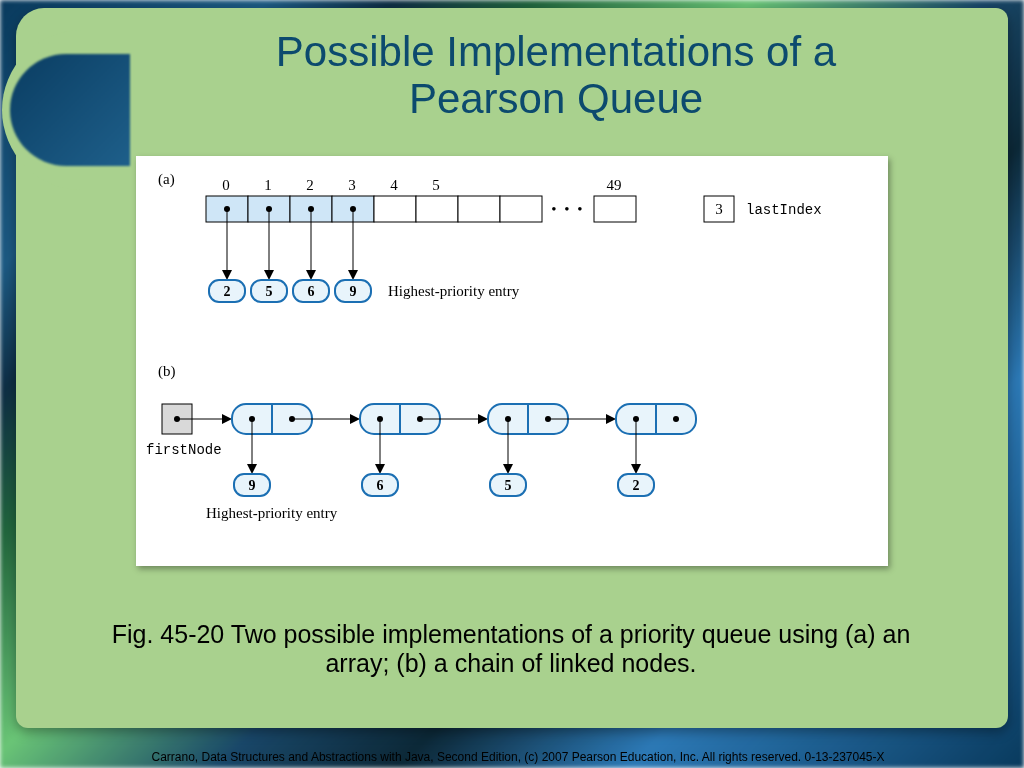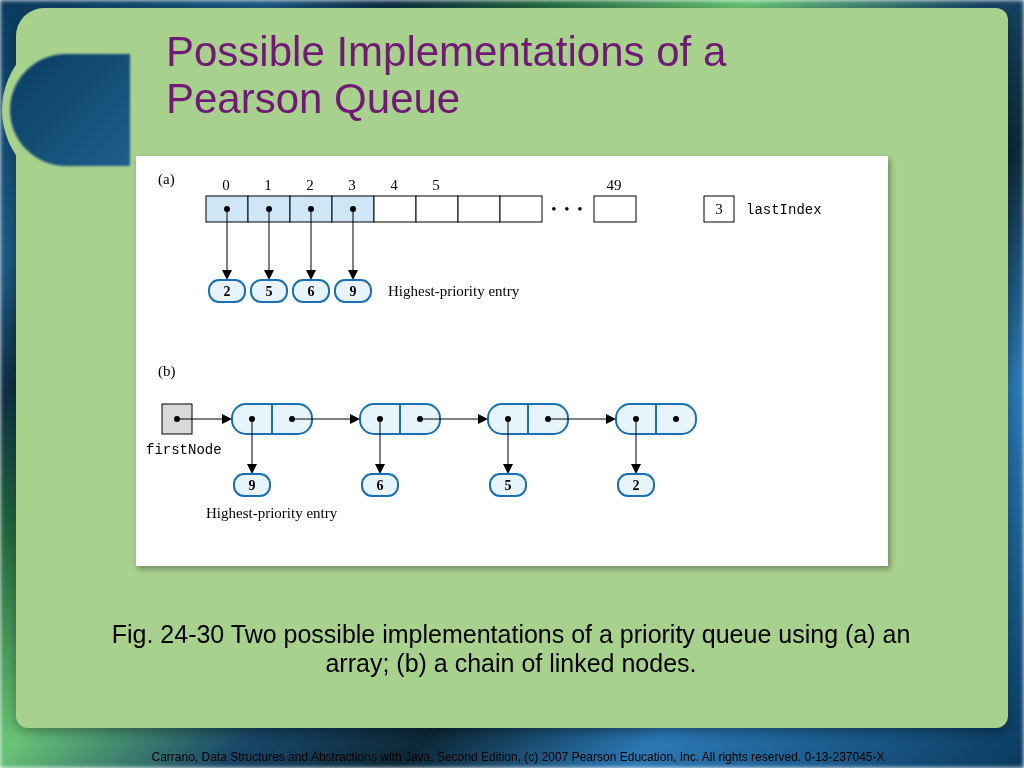--- a/index.html
+++ b/index.html
@@ -8,22 +8,22 @@
       linear-gradient(135deg,#0a3d62 0%,#1e5f8a 15%,#0f3048 22%,#236b40 30%,#6fcf7c 42%,#1a4b6e 55%,#0d2a3a 65%,#2e7fbf 78%,#0a3d62 100%);
       filter:blur(2px) brightness(0.95);}
   
   .slide{position:absolute;top:8px;left:16px;width:992px;height:720px;
          background:#a9d18e;border-radius:28px 12px 12px 12px;
          box-shadow:0 4px 12px rgba(0,0,0,.35);}
   .slide::before{content:"";position:absolute;top:22px;left:-14px;width:160px;height:160px;
                  background:#a9d18e;border-top-left-radius:80px;border-bottom-left-radius:80px;}
   .notch{position:absolute;top:46px;left:-6px;width:120px;height:112px;border-radius:60px 0 0 60px;
          background:linear-gradient(135deg,#0a3d62,#1e5f8a);filter:blur(1px);}
-  .titleblock{position:absolute;top:20px;left:150px;width:780px;
-              font-size:42px;line-height:1.12;color:#701a75;}
+  .titleblock{position:absolute;top:20px;left:150px;width:780px;text-align:center;
+              font-size:42px;line-height:1.12;color:#0c4a6e;}
   .caption{position:absolute;bottom:50px;left:80px;width:830px;text-align:center;
            font-size:25px;color:#000;}
   .credits{position:absolute;left:12px;right:0;bottom:4px;font-size:12px;text-align:center;color:#000}
   
   .figure{position:absolute;top:148px;left:120px;width:752px;height:410px;background:#fff;
           box-shadow:2px 3px 6px rgba(0,0,0,.35);font-family:serif}
   svg{position:absolute;inset:0}
   .idx{font:15px 'Times New Roman',serif}
   .mono{font:14px 'Courier New',monospace}
   .capsule-text{font:bold 14px 'Times New Roman',serif}
@@ -148,15 +148,15 @@
           <circle cx="540" cy="263" r="3"></circle>
         <line x1="500" y1="263" x2="500" y2="312" stroke="#000"></line>
           <polygon points="500,318 495,308 505,308"></polygon>
         <rect x="482" y="318" rx="10" ry="10" width="36" height="22" fill="#e8f4fb" stroke="#1b6fb3" stroke-width="2"></rect>
         <text x="500" y="334" text-anchor="middle" class="capsule-text">2</text>
       </g>
       <text x="70" y="362" class="idx">Highest-priority entry</text>
     </svg>
   </div>
 
-  <div class="caption">Fig. 24-30 Two possible implementations of a priority queue using (a) an array; (b) a chain of linked nodes.</div>
+  <div class="caption">Fig. 45-20 Two possible implementations of a priority queue using (a) an array; (b) a chain of linked nodes.</div>
 </div>
 <div class="credits">Carrano, Data Structures and Abstractions with Java, Second Edition, (c) 2007 Pearson Education, Inc. All rights reserved. 0-13-237045-X</div>
 
 </body></html>

